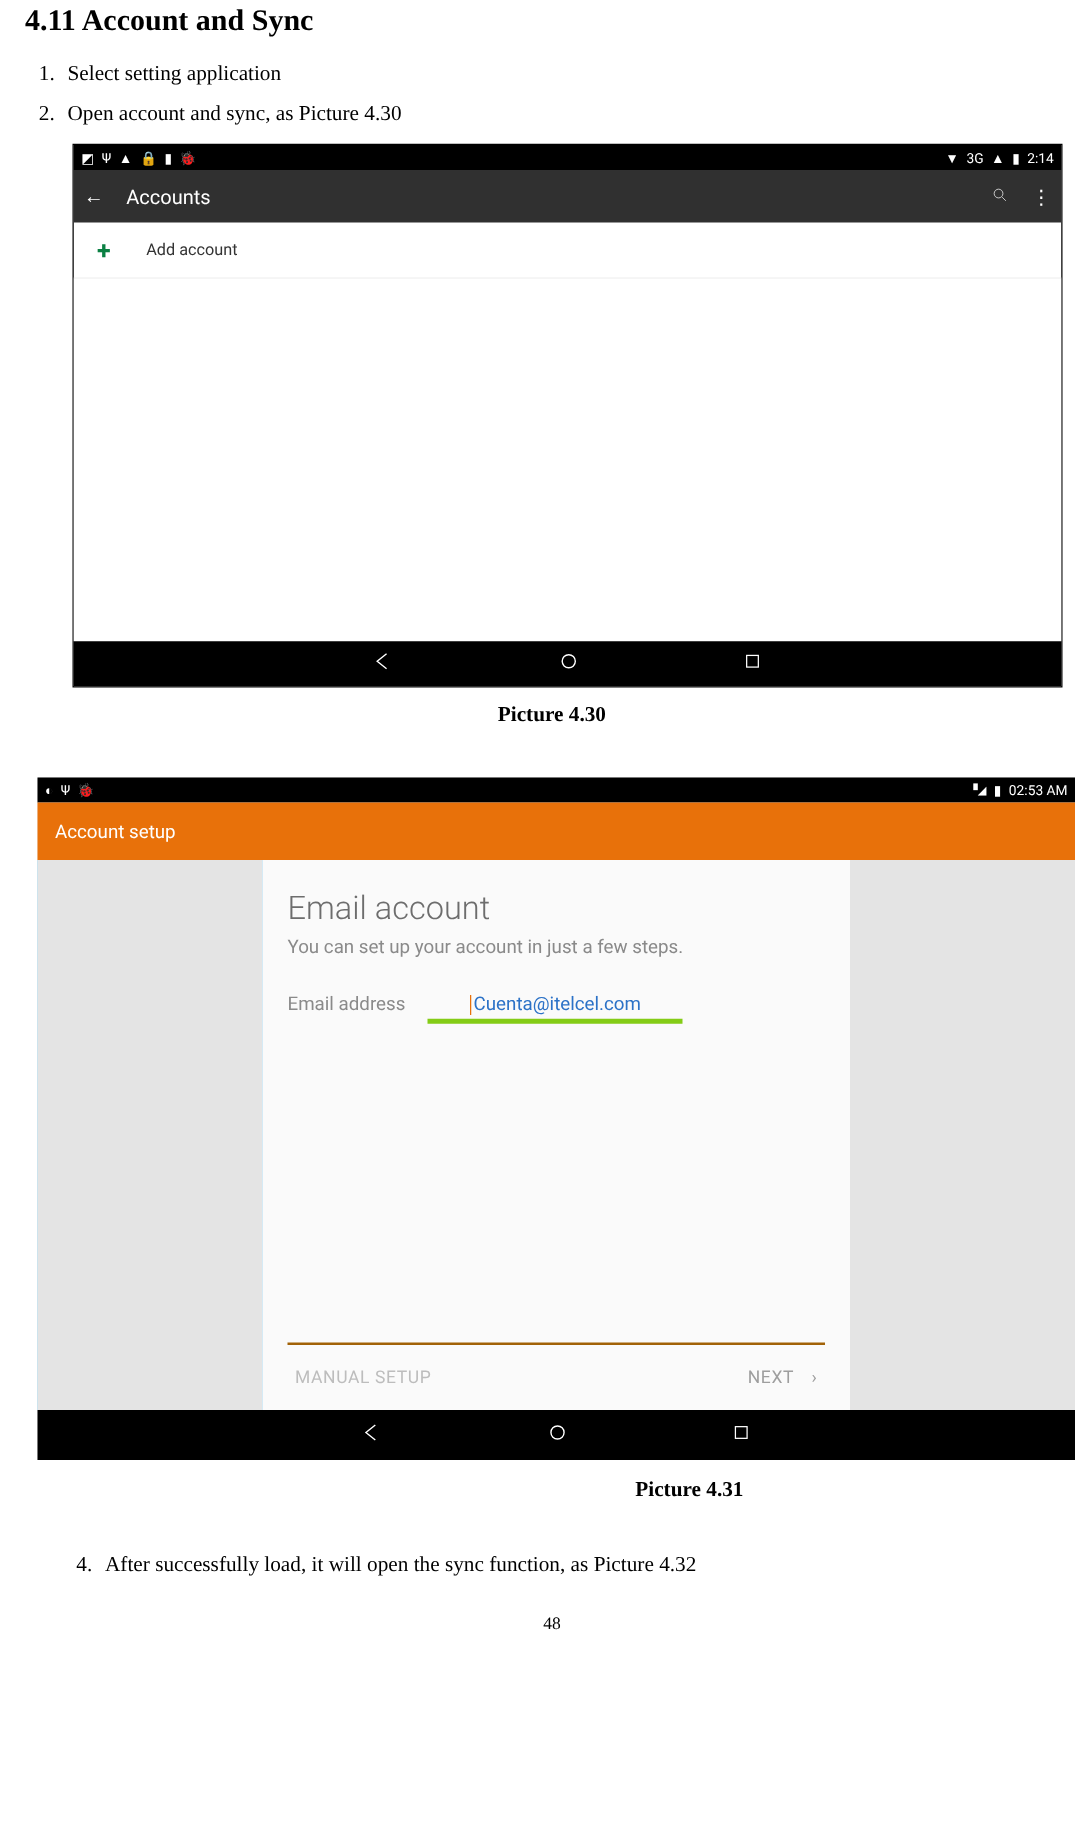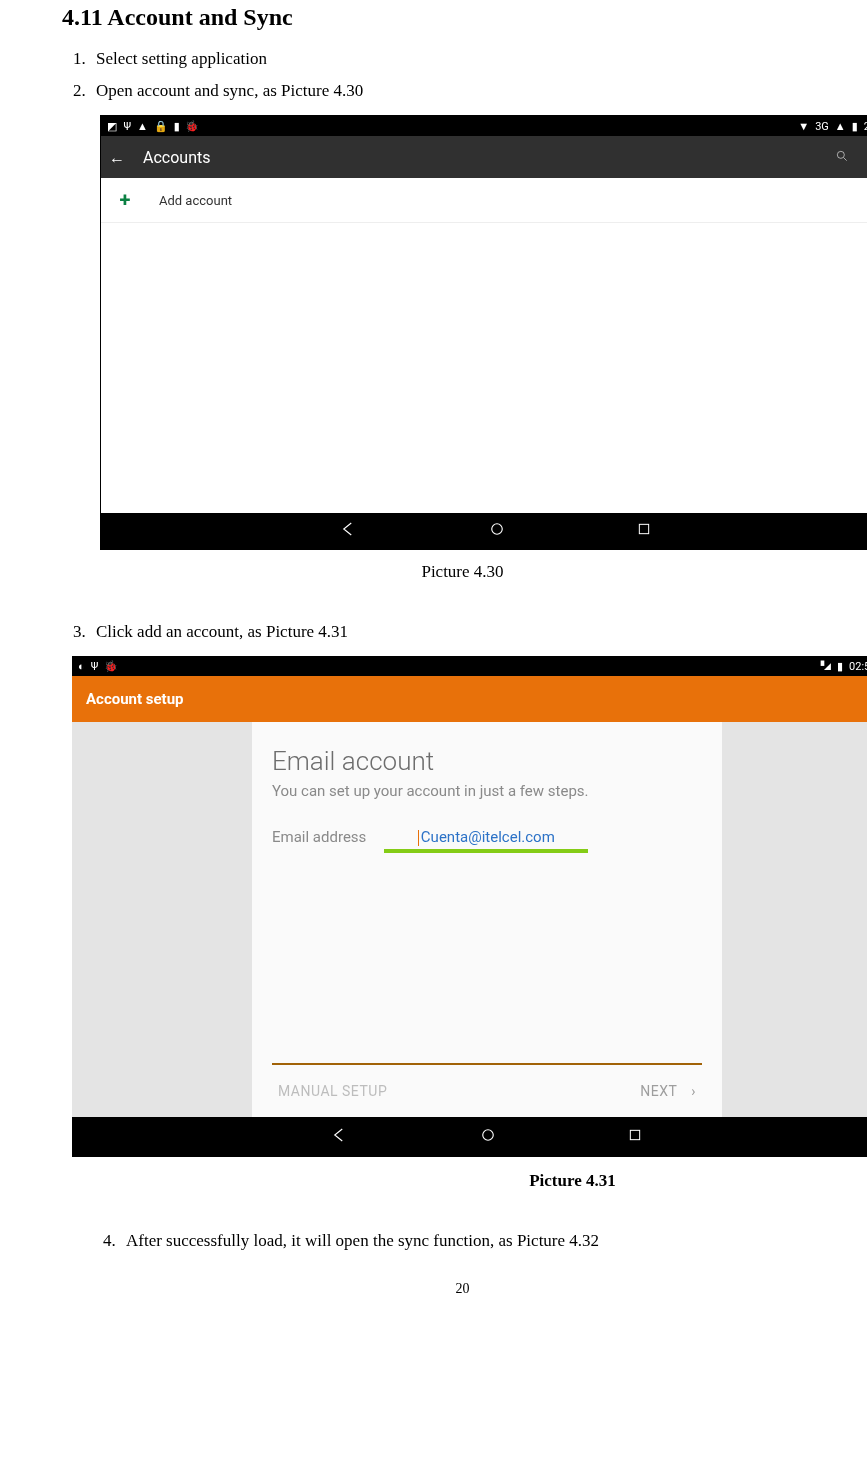--- a/index.html
+++ b/index.html
@@ -5,39 +5,38 @@
   body {
     margin: 0;
     padding: 0;
     background: #fff;
     font-family: "Times New Roman", serif;
     width: 867px;
     color: #000;
   }
   .page {
     padding: 0 4px 40px 20px;
-    margin-left: 42px;
   }
   h2.section-title {
     font-size: 24px;
     font-weight: bold;
     margin: 4px 0 18px 0;
   }
   ol.steps {
     margin: 0 0 14px 28px;
     padding: 0;
     font-size: 17px;
   }
   ol.steps li {
     margin-bottom: 12px;
     padding-left: 6px;
   }
   .caption {
     text-align: center;
-    font-weight: normal;
+    font-weight: bold;
     font-size: 17px;
     margin: 12px 0 40px 0;
   }
   .caption-left {
     text-align: center;
     font-weight: bold;
     font-size: 17px;
     margin: 14px 0 40px 220px;
   }
   .page-num {
@@ -129,27 +128,26 @@
     padding: 0 6px;
   }
   .ss2 .app-bar {
     background: #e8710a;
     color: #fff;
     height: 46px;
     display: flex;
     align-items: center;
     padding: 0 14px;
     font-size: 15px;
-    font-weight: bold;
   }
   .ss2 .content-wrap {
     display: flex;
     background: #7dd3fc;
     padding: 0;
-    height: 395px;
+    height: 440px;
   }
   .ss2 .side { width: 180px; background: #e4e4e4; }
   .ss2 .card {
     flex: 1;
     background: #fafafa;
     padding: 20px 20px 0 20px;
     position: relative;
     display: flex;
     flex-direction: column;
   }
@@ -278,23 +276,20 @@
             <circle cx="12" cy="12" r="7"></circle>
           </svg></span>
       <span><svg width="16" height="16" viewBox="0 0 24 24">
             <rect x="5" y="5" width="14" height="14"></rect>
           </svg></span>
     </div>
   </div>
 
   <div class="caption">Picture 4.30</div>
 
-  <ol class="steps" start="3">
-    <li>Click add an account, as Picture 4.31</li>
-  </ol>
 
   <div class="ss2">
     <div class="status-bar">
       <div class="status-left" style="gap:6px;display:flex;">
         <span>◐</span>
         <span>Ψ</span>
         <span>🐞</span>
       </div>
       <div class="status-right" style="gap:6px;display:flex;align-items:center;">
         <span style="font-size:9px;">▝◢</span>
@@ -336,14 +331,14 @@
           </svg></span>
     </div>
   </div>
 
   <div class="caption-left">Picture 4.31</div>
 
   <ol class="steps" start="4" style="margin-left:58px;">
     <li>After successfully load, it will open the sync function, as Picture 4.32</li>
   </ol>
 
-  <div class="page-num">20</div>
+  <div class="page-num">48</div>
 </div>
 
 </body></html>

